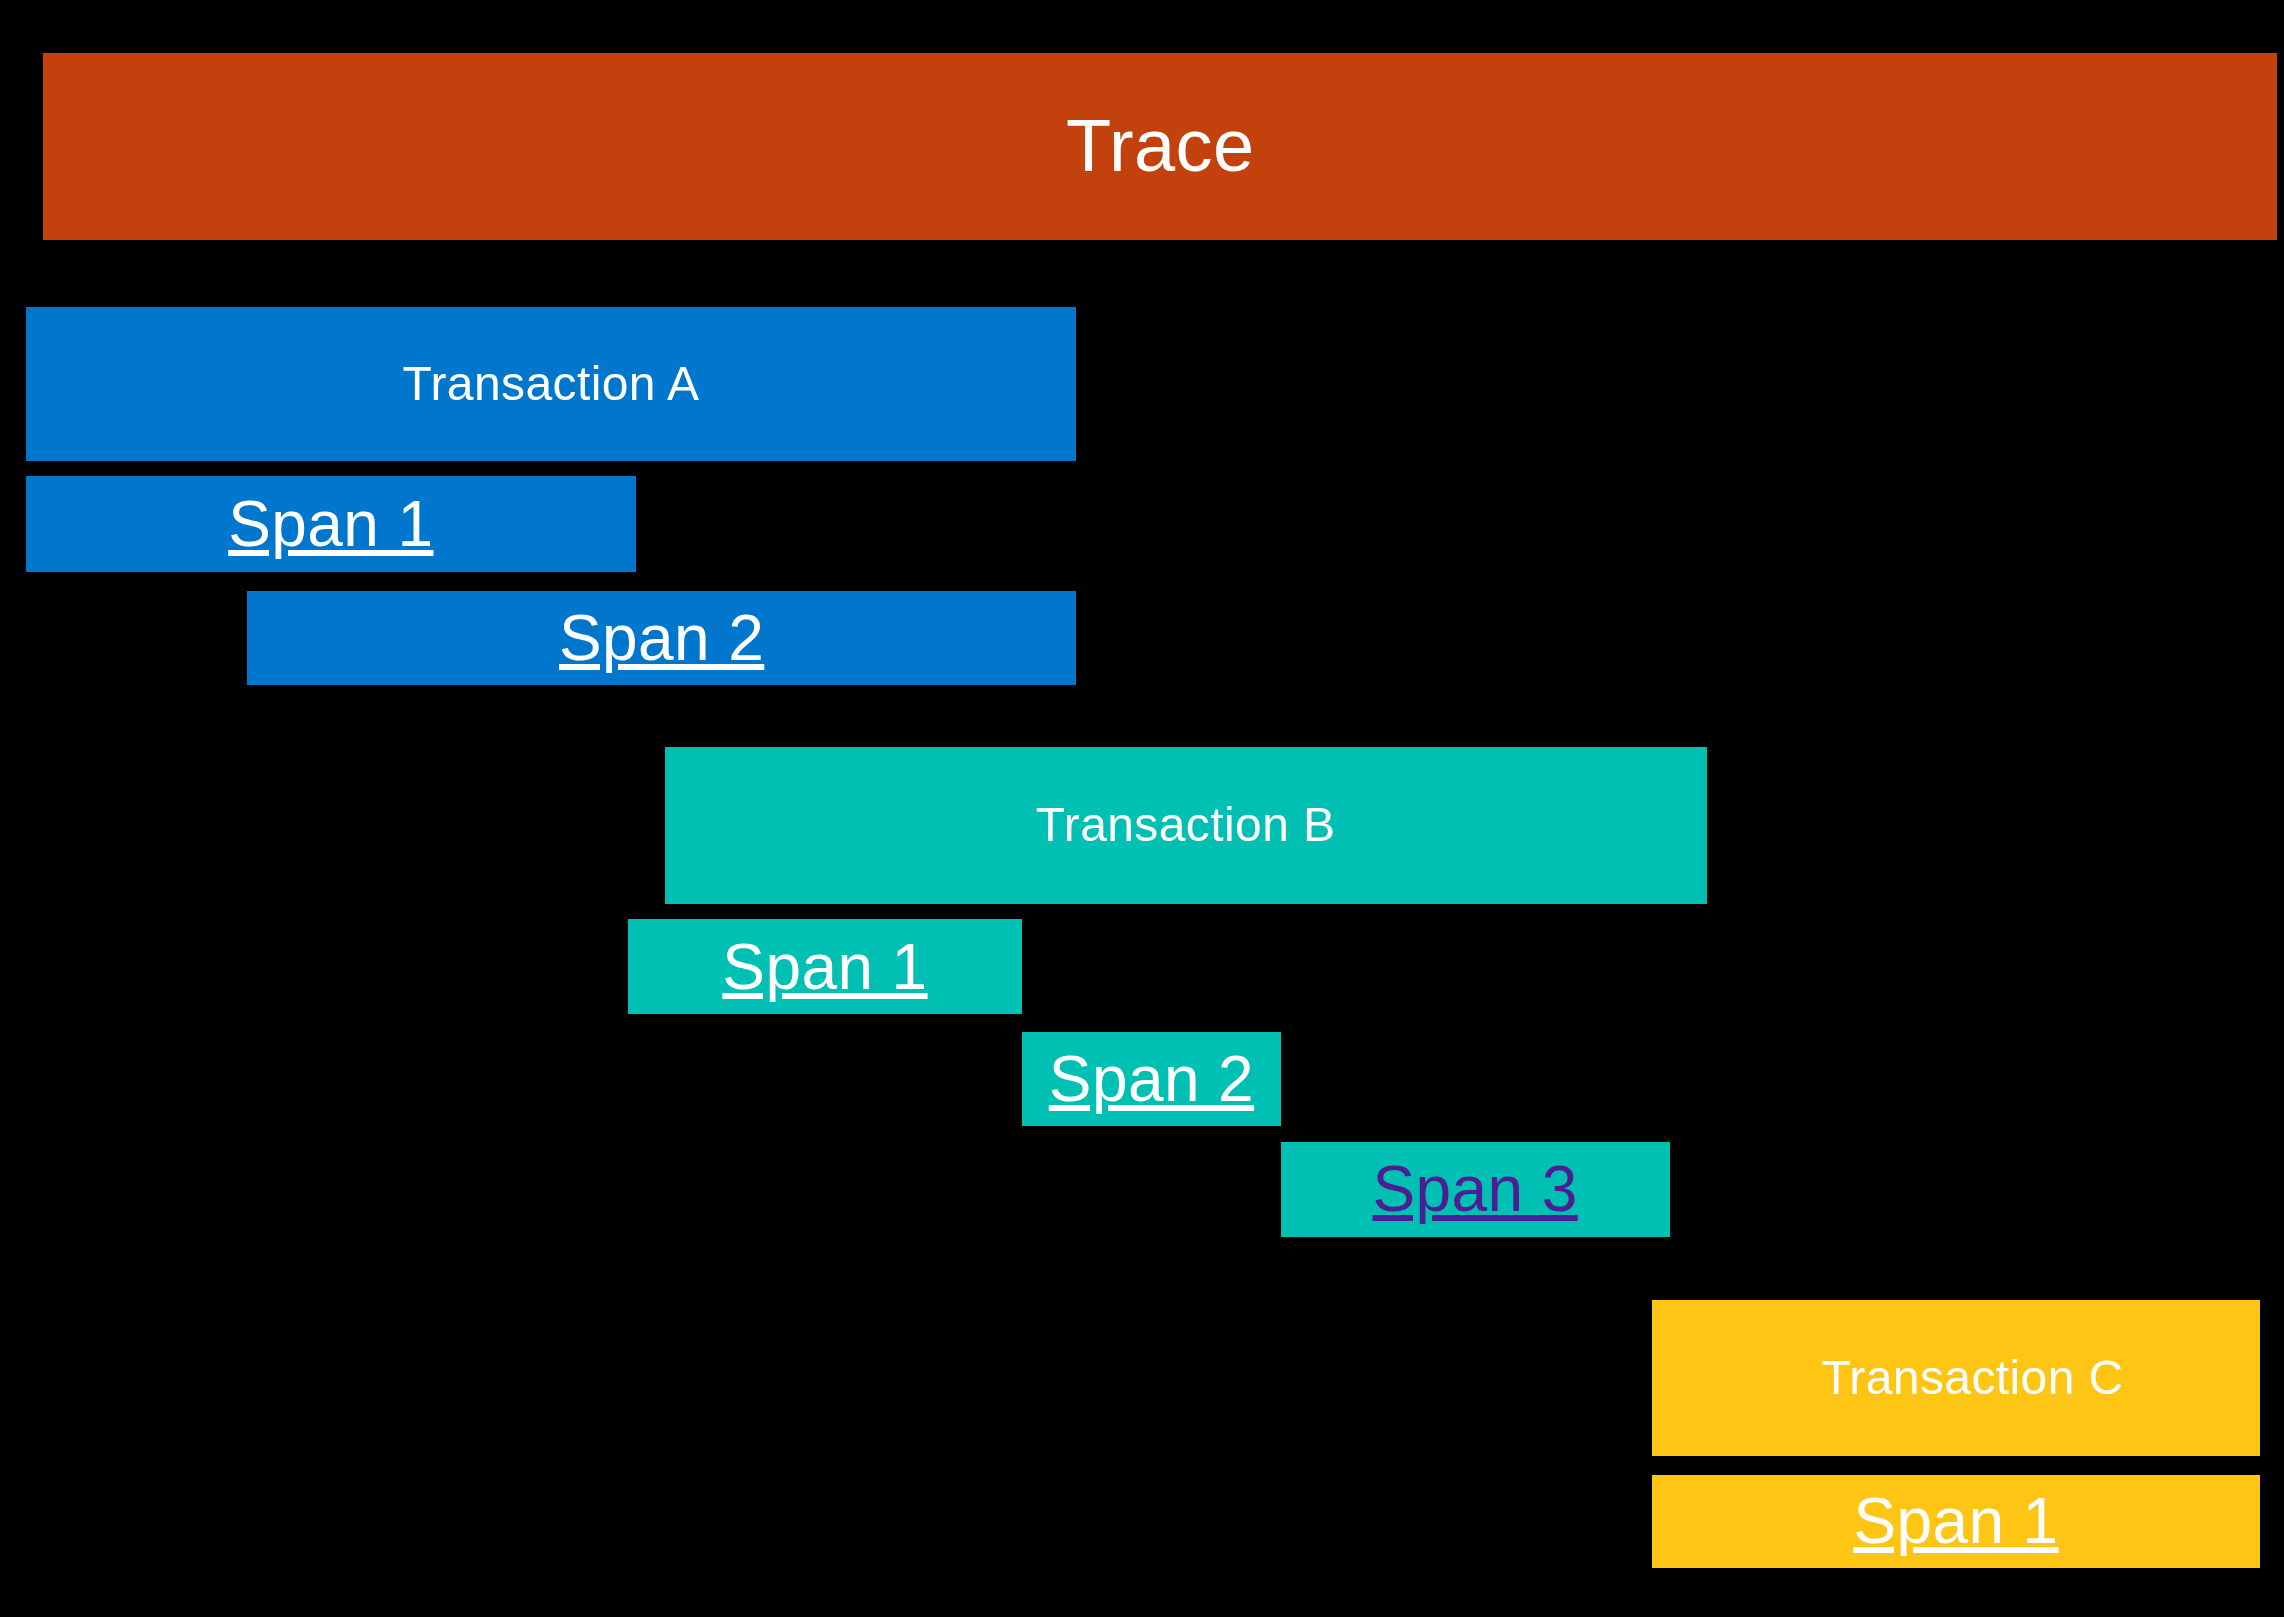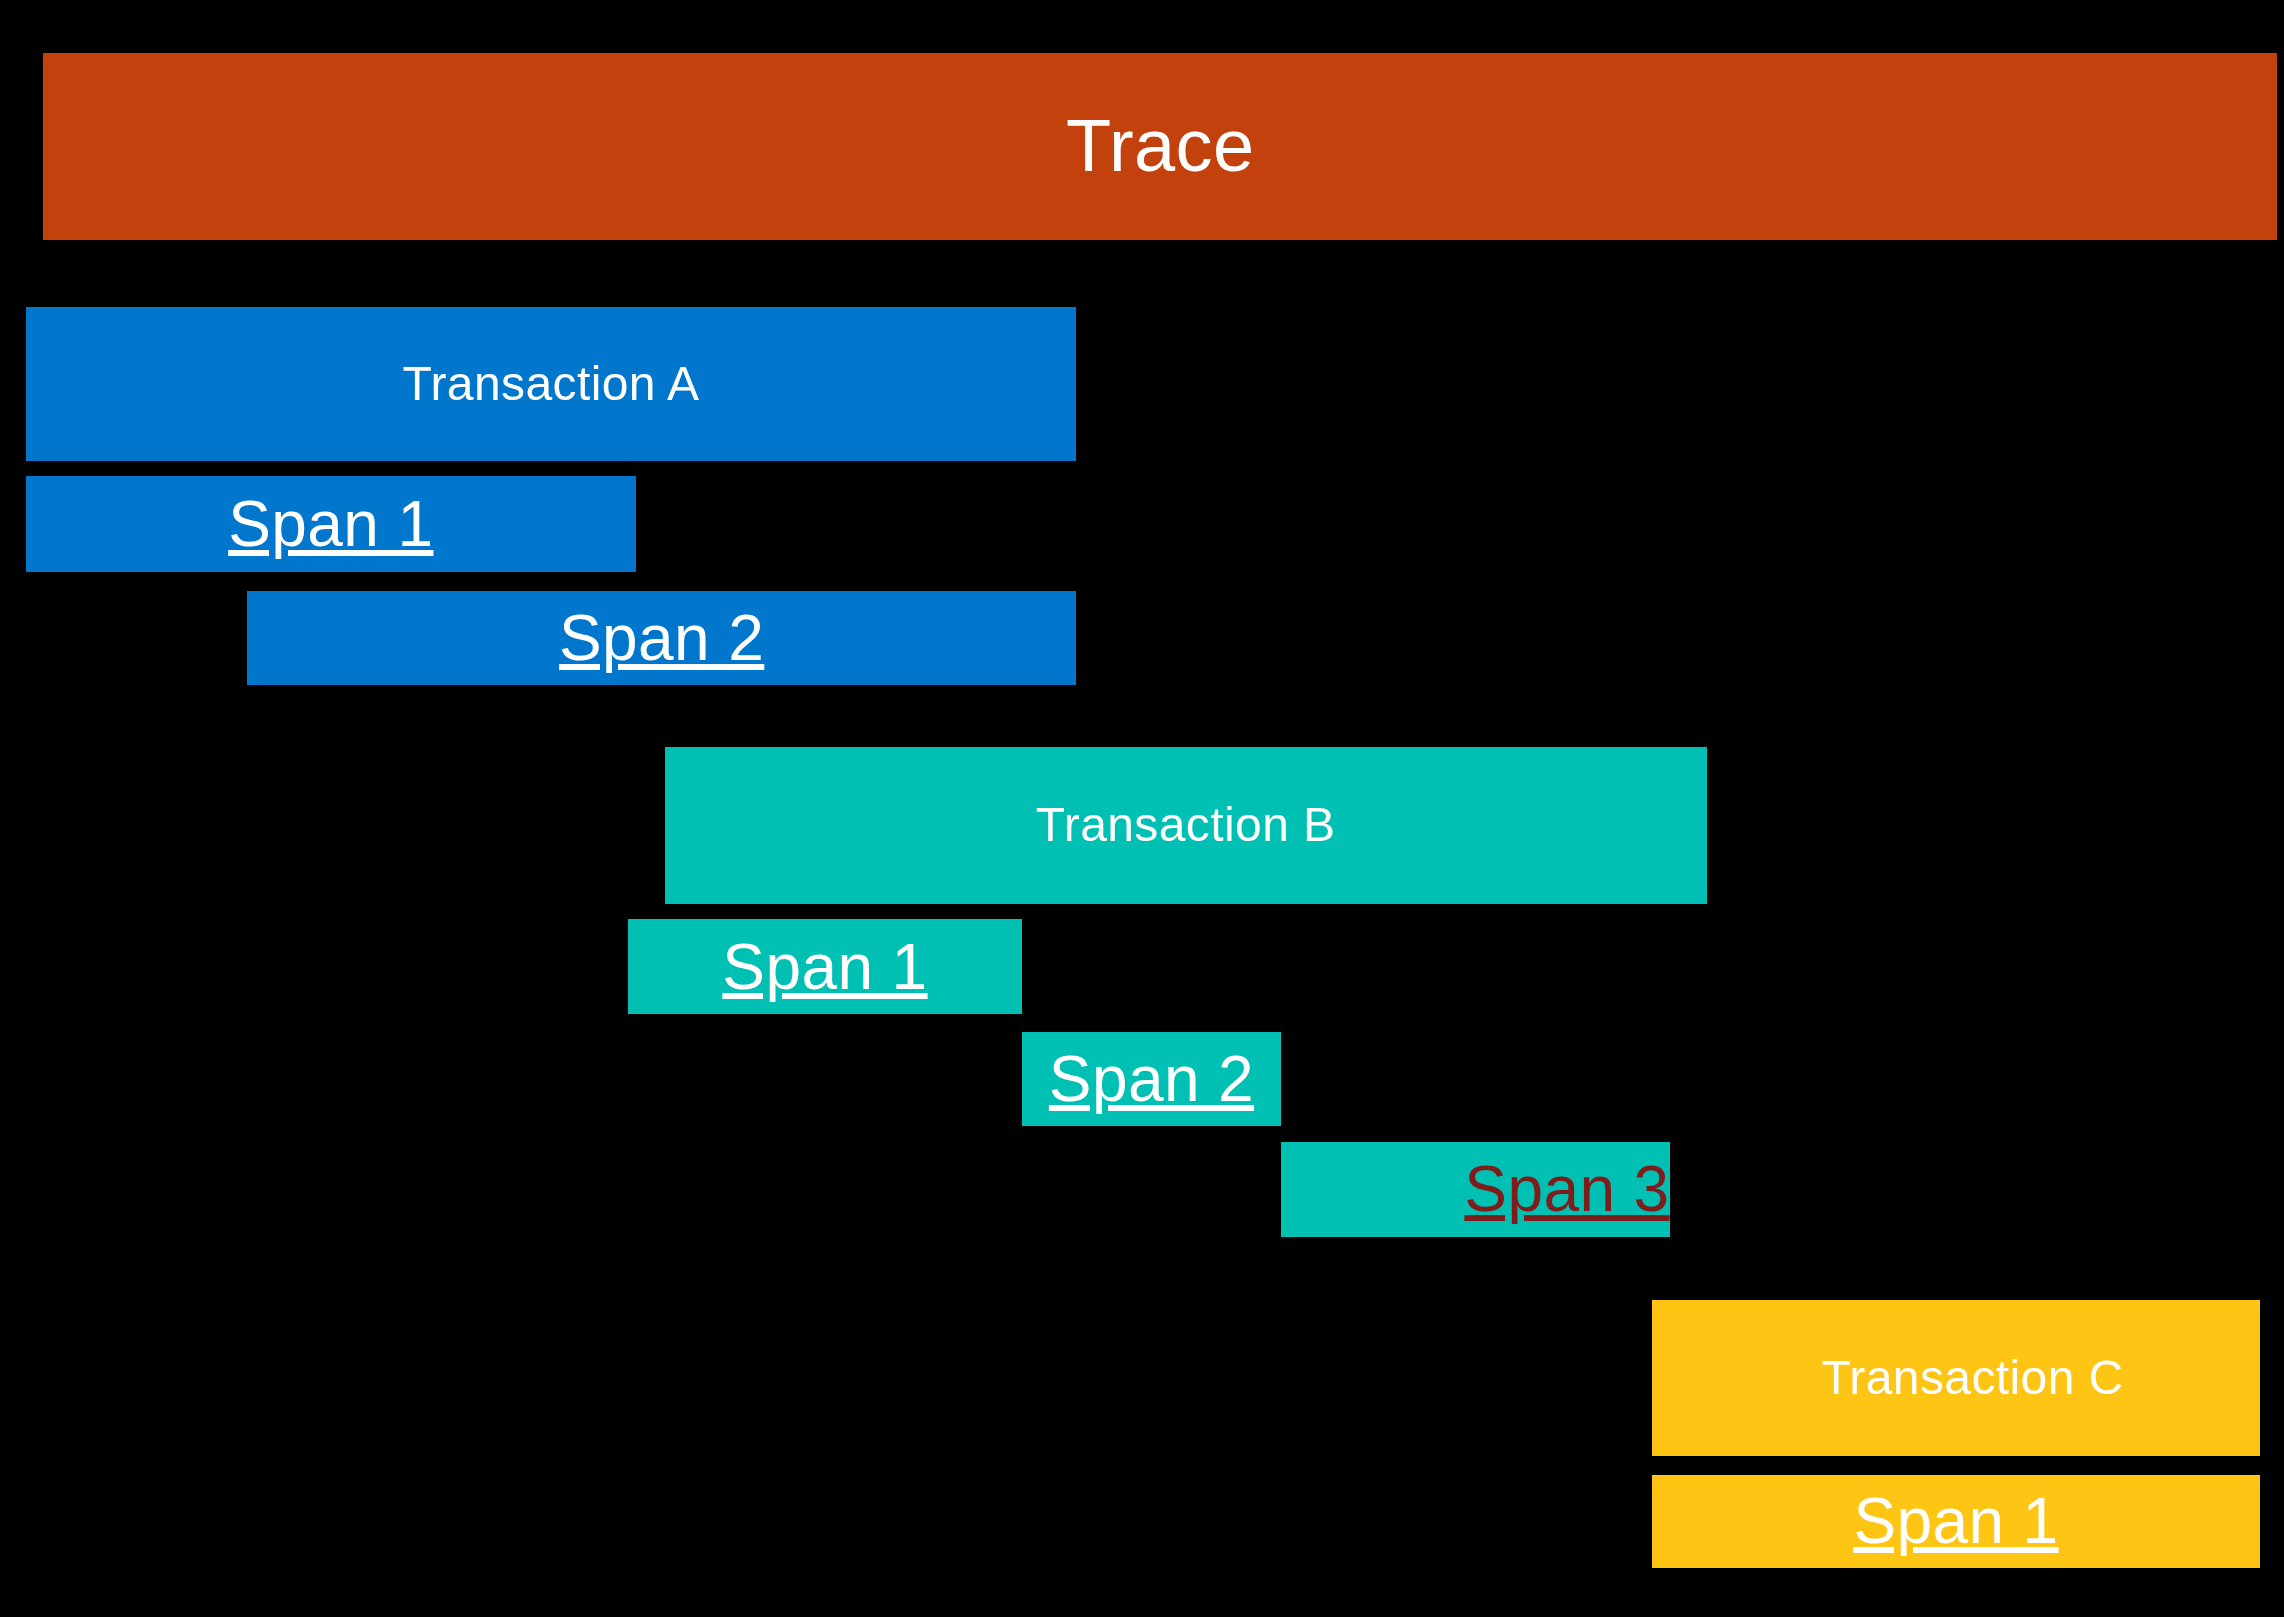--- a/index.html
+++ b/index.html
@@ -49,21 +49,21 @@
     </div>
     <div class="bar transaction" style="left: 27.48%; top: 46.15%; width: 45.62%; height: 9.74%; background: rgb(0, 191, 179); color: rgb(255, 255, 255); margin-left: 37px;">
       <span class="bar-label">Transaction B</span>
     </div>
     <div class="bar span" style="left: 27.48%; top: 56.82%; width: 17.28%; height: 5.84%; background: rgb(0, 191, 179); color: rgb(255, 255, 255);">
       <span class="bar-label">Span 1</span>
     </div>
     <div class="bar span" style="left: 44.76%; top: 63.78%; width: 11.31%; height: 5.84%; background: rgb(0, 191, 179); color: rgb(255, 255, 255);">
       <span class="bar-label">Span 2</span>
     </div>
-    <div class="bar span" style="left: 56.07%; top: 70.59%; width: 17.03%; height: 5.84%; background: rgb(0, 191, 179); color: #7f1d1d; justify-content: flex-end;">
+    <div class="bar span" style="left: 56.07%; top: 70.59%; width: 17.03%; height: 5.84%; background: rgb(0, 191, 179); color: #4c1d95;">
       <span class="bar-label">Span 3</span>
     </div>
     <div class="bar transaction" style="left: 72.31%; top: 80.33%; width: 26.66%; height: 9.64%; background: rgb(254, 197, 20); color: rgb(255, 255, 255); padding-left: 33px;">
       <span class="bar-label">Transaction C</span>
     </div>
     <div class="bar span" style="left: 72.31%; top: 91.14%; width: 26.66%; height: 5.74%; background: rgb(254, 197, 20); color: rgb(255, 255, 255);">
       <span class="bar-label">Span 1</span>
     </div>
   </div>
 

